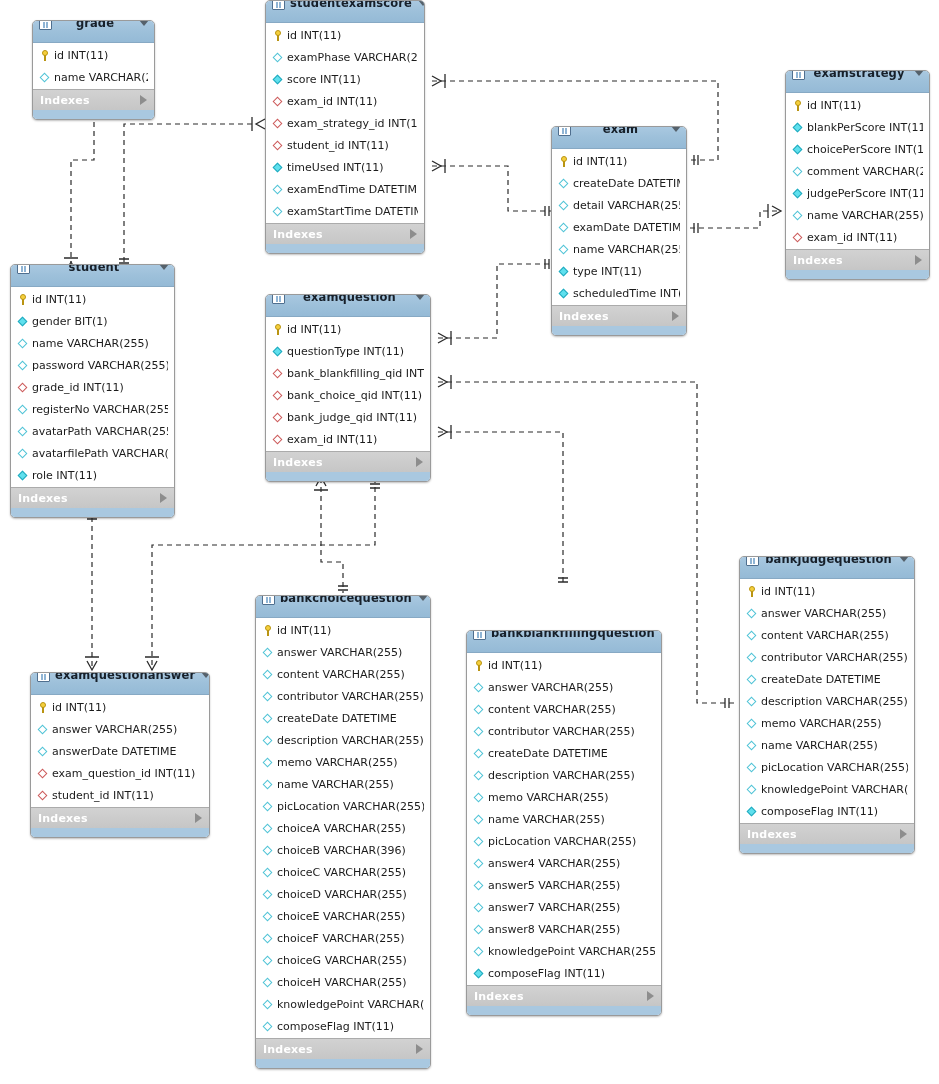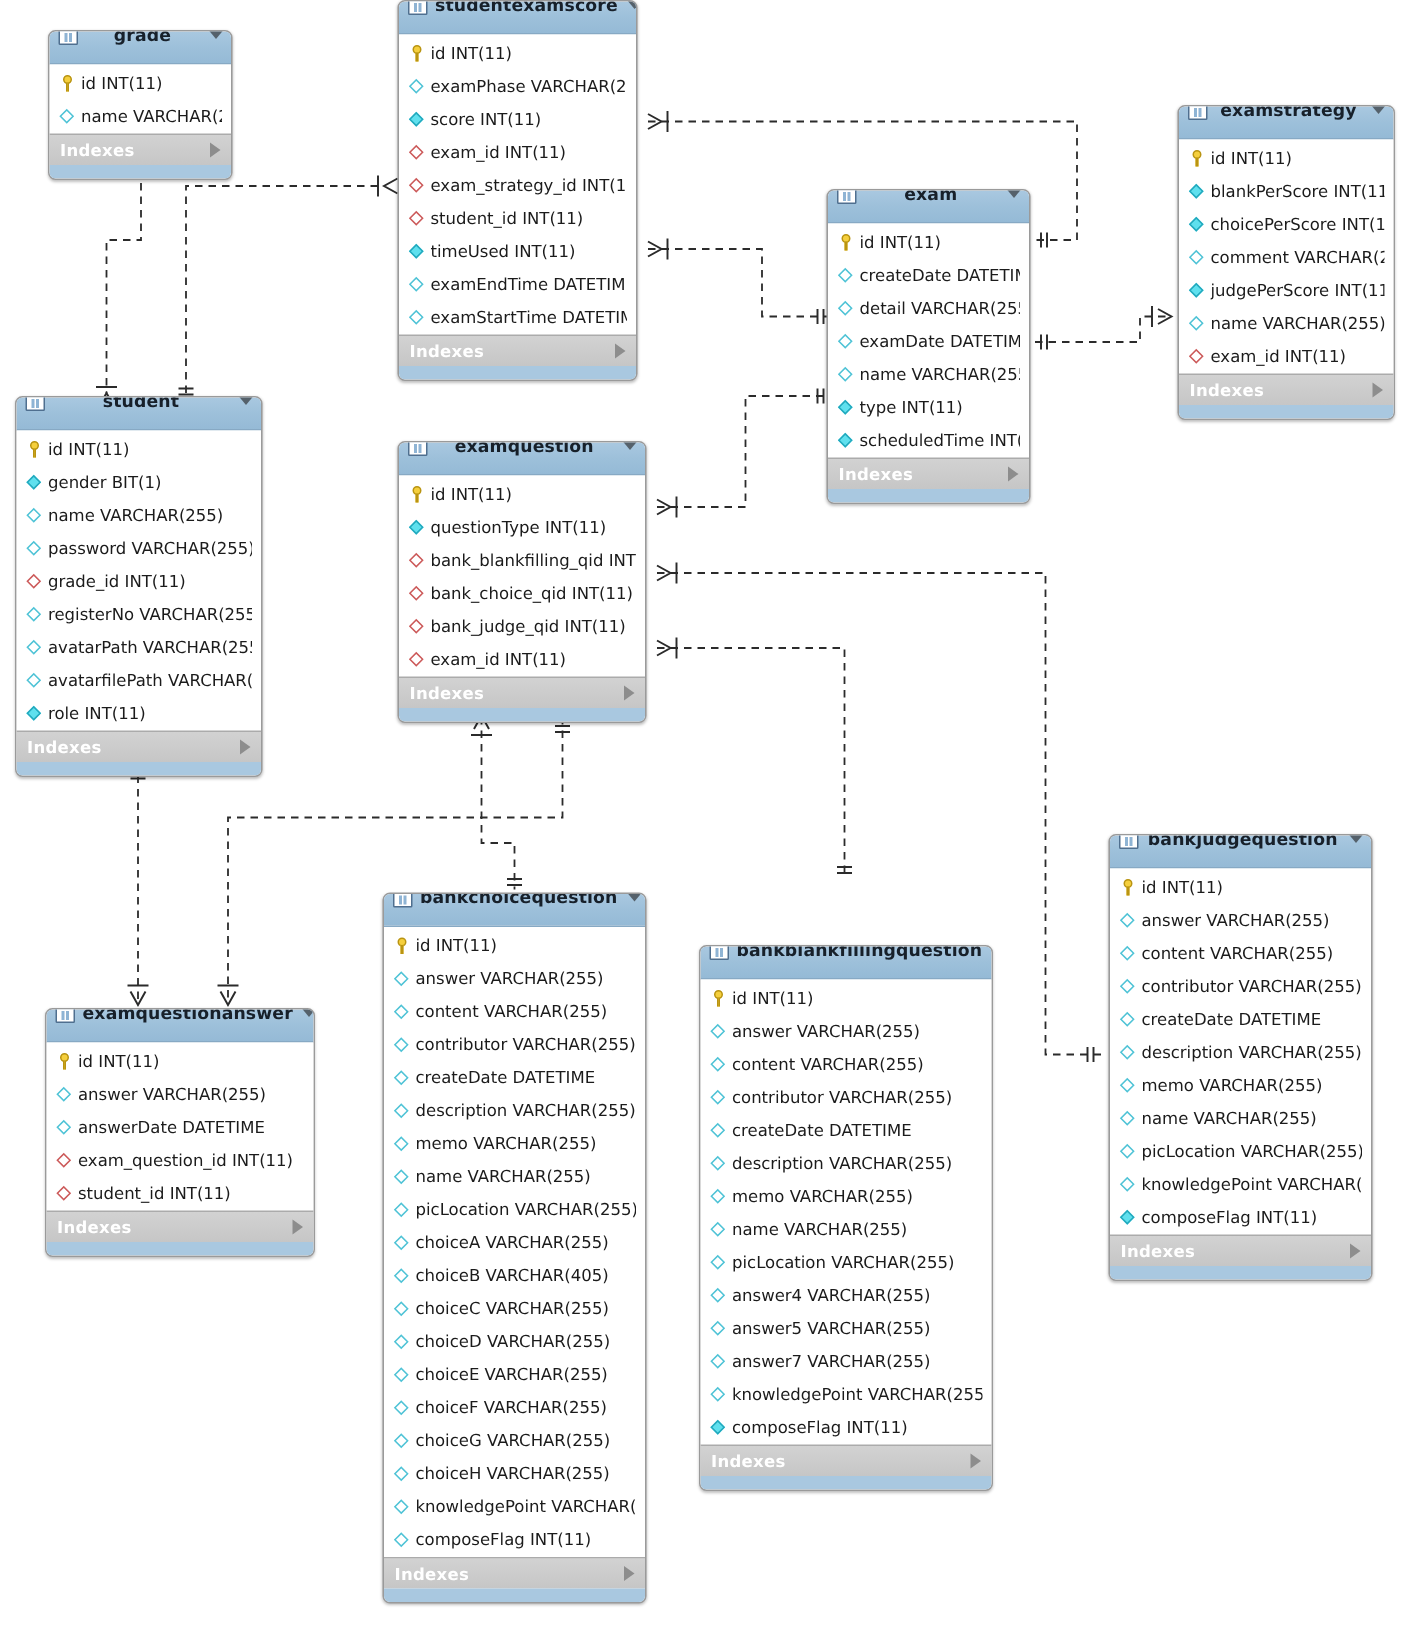--- a/index.html
+++ b/index.html
@@ -684,20 +684,26 @@
           <div class="col">
             <span class="glyph g-dia d-null">
               <i></i>
             </span>
             <span class="cname">answer7 VARCHAR(255)</span>
           </div>
           <div class="col">
             <span class="glyph g-dia d-null">
               <i></i>
             </span>
+            <span class="cname">answer8 VARCHAR(255)</span>
+          </div>
+          <div class="col">
+            <span class="glyph g-dia d-null">
+              <i></i>
+            </span>
             <span class="cname">knowledgePoint VARCHAR(255)</span>
           </div>
           <div class="col">
             <span class="glyph g-dia d-notnull">
               <i></i>
             </span>
             <span class="cname">composeFlag INT(11)</span>
           </div>
         </div>
         <div class="ftr">
@@ -768,21 +774,21 @@
           <div class="col">
             <span class="glyph g-dia d-null">
               <i></i>
             </span>
             <span class="cname">choiceA VARCHAR(255)</span>
           </div>
           <div class="col">
             <span class="glyph g-dia d-null">
               <i></i>
             </span>
-            <span class="cname">choiceB VARCHAR(405)</span>
+            <span class="cname">choiceB VARCHAR(396)</span>
           </div>
           <div class="col">
             <span class="glyph g-dia d-null">
               <i></i>
             </span>
             <span class="cname">choiceC VARCHAR(255)</span>
           </div>
           <div class="col">
             <span class="glyph g-dia d-null">
               <i></i>

